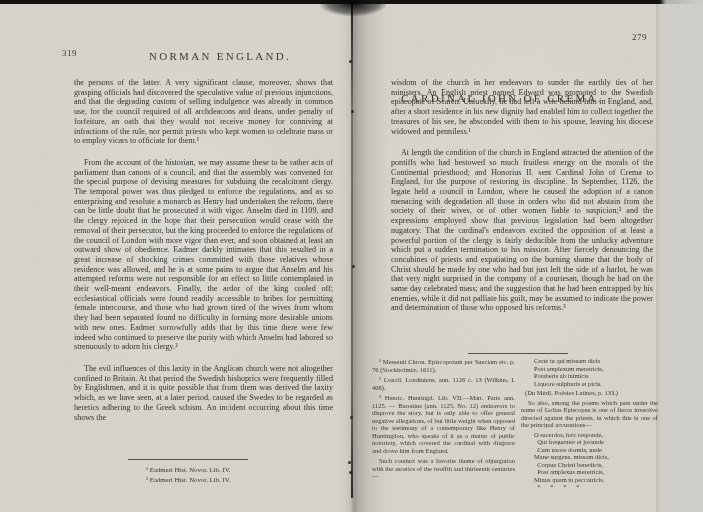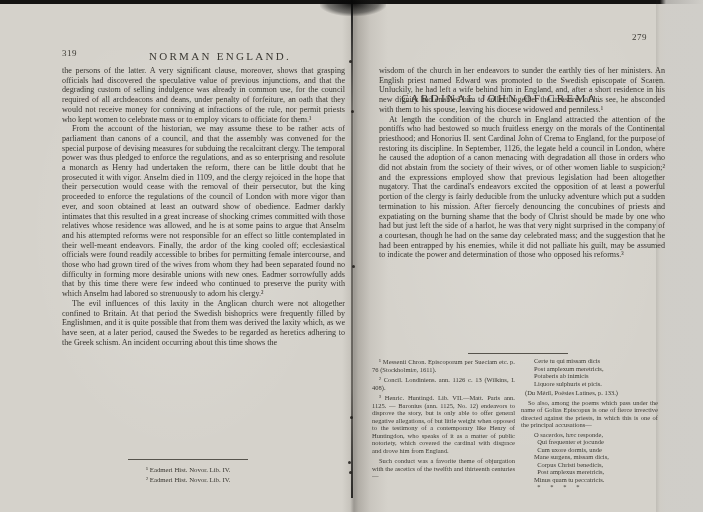--- a/index.html
+++ b/index.html
@@ -31,21 +31,21 @@
   .right-edge{position:absolute;left:656px;top:0;width:47px;height:512px;
     background:linear-gradient(90deg,rgba(40,38,34,0.12) 0px,rgba(40,38,34,0.03) 4px,
       rgba(207,205,200,0.85) 10px,#d0cec9 100%);}
   
   .pagenum{position:absolute;font-size:9px;letter-spacing:.5px;color:#3b3933;}
   .running{position:absolute;font-size:11px;letter-spacing:2.3px;color:#3b3933;
     text-align:center;white-space:nowrap;}
   
   .body{position:absolute;font-size:8.1px;line-height:9.7px;text-align:justify;
     color:#34322d;}
-  .body p{margin:0;text-indent:10px;}
+  .body p{margin:12px;text-indent:10px;}
   .body p.cont{text-indent:0;}
   
   .fnrule{position:absolute;height:1px;background:#56534c;}
   .footnotes-left{position:absolute;left:146px;top:465px;width:200px;
     font-size:6.8px;line-height:9.6px;color:#3a3832;}
   .fncol{position:absolute;font-size:6.5px;line-height:7.5px;color:#3a3832;}
   .fncol .fn{margin:0 0 3px 0;text-indent:7px;text-align:justify;}
   .fncol .fn.last{margin-bottom:0;}
   .verse{padding-left:13px;}
   .verse div{white-space:pre;}

